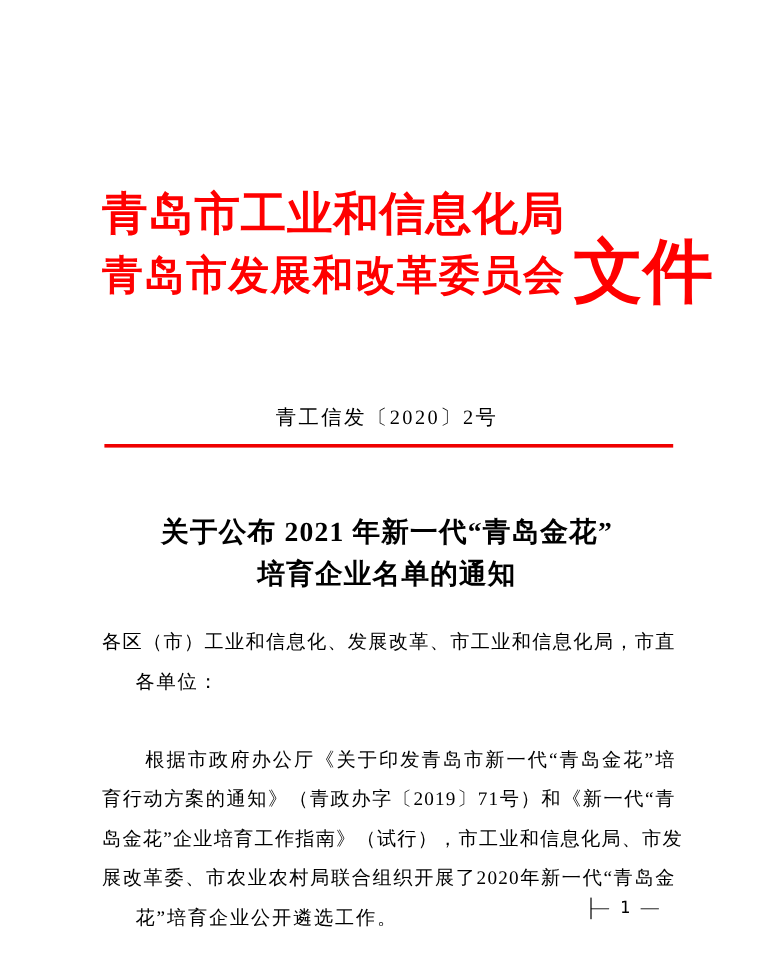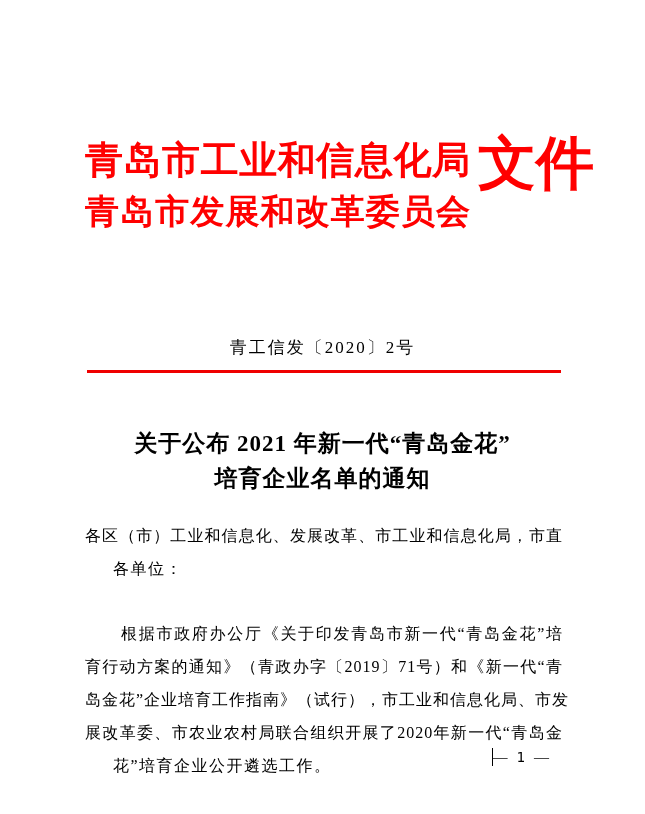--- a/index.html
+++ b/index.html
@@ -17,25 +17,25 @@
     position:relative;
     width:645px;
     height:814px;
     background:#ffffff;
     overflow:hidden;
   }
 
   
   .letterhead{
     position:absolute;
-    top:135px;
+    top:154px;
     left:85px;
     width:490px;
     display:flex;
-    align-items:flex-start;
+    align-items:flex-end;
   }
   .org-lines{
     width:385px;
     flex:0 0 385px;
   }
   .org-line{
     color:var(--header-red,#ff0000);
     font-weight:bold;
     text-align:justify;
     text-align-last:justify;

